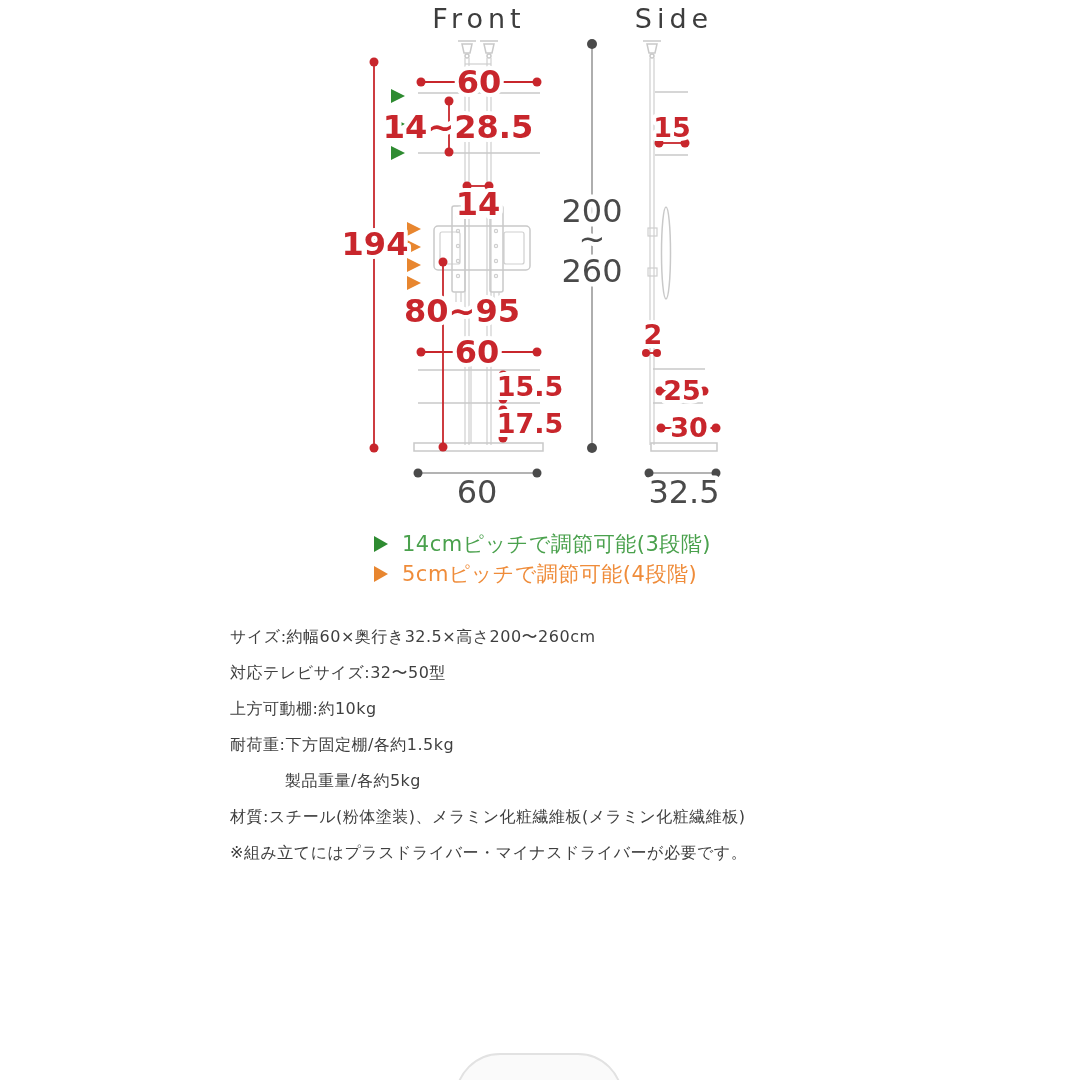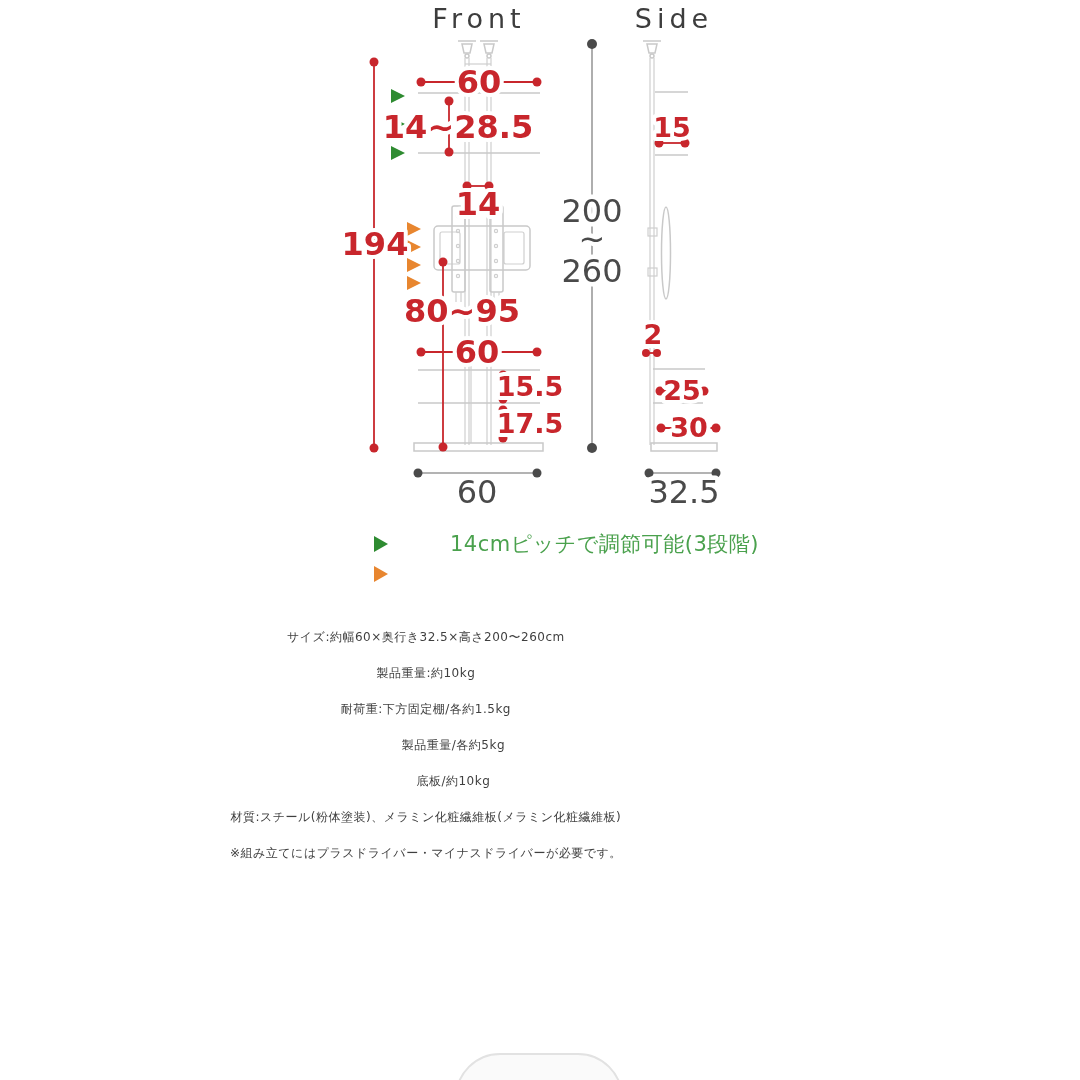--- a/index.html
+++ b/index.html
@@ -3,21 +3,20 @@
 <meta charset="utf-8">
 <style>
   html, body { margin: 0; padding: 0; background: #ffffff; }
   .canvas {
     position: relative;
     width: 904px;
     height: 1080px;
     background: #ffffff;
     overflow: hidden;
     font-family: "DejaVu Sans", sans-serif;
-    text-align: center;
   }
 
   
   .diagram-svg { position: absolute; left: 0; top: 0; }
   .diagram-svg text {
     font-family: "DejaVu Sans", sans-serif;
   }
   .view-title {
     font-size: 27px;
     fill: #3d3d3d;
@@ -65,32 +64,31 @@
     width: 0; height: 0;
     border-top: 8px solid transparent;
     border-bottom: 8px solid transparent;
     border-left: 14px solid #2e8b31;
     margin-right: 14px;
   }
   .tri-orange { border-left-color: #e8862f; }
   .legend-text {
     font-size: 21px;
     letter-spacing: 0.5px;
-    margin-left: 48px;
   }
   .legend-text.green { color: #4aa14d; }
   .legend-text.orange { color: #ef8c3a; }
 
   
   .specs {
     position: absolute;
     left: 230px;
     top: 626px;
     color: #3f3f3f;
-    font-size: 12px;
+    font-size: 16px;
   }
   .spec-line {
     line-height: 22px;
     margin-bottom: 14px;
     letter-spacing: 0.5px;
     white-space: nowrap;
   }
   .spec-line.indent { padding-left: 55px; }
 
   
@@ -294,28 +292,29 @@
     </g>
   </svg>
 
   <div class="legend">
     <div class="legend-row">
       <span class="tri"></span>
       <span class="legend-text green">14cmピッチで調節可能(3段階)</span>
     </div>
     <div class="legend-row">
       <span class="tri tri-orange"></span>
+      <span class="legend-text orange">5cmピッチで調節可能(4段階)</span>
     </div>
   </div>
 
   <div class="specs">
     <div class="spec-line">サイズ:約幅60×奥行き32.5×高さ200〜260cm</div>
-    <div class="spec-line">製品重量:約10kg</div>
+    <div class="spec-line">対応テレビサイズ:32〜50型</div>
+    <div class="spec-line">上方可動棚:約10kg</div>
     <div class="spec-line">耐荷重:下方固定棚/各約1.5kg</div>
     <div class="spec-line indent">製品重量/各約5kg</div>
-    <div class="spec-line indent">底板/約10kg</div>
     <div class="spec-line">材質:スチール(粉体塗装)、メラミン化粧繊維板(メラミン化粧繊維板)</div>
     <div class="spec-line">※組み立てにはプラスドライバー・マイナスドライバーが必要です。</div>
   </div>
 
   <div class="bottom-card"></div>
 
 </div>
 
 </body></html>

